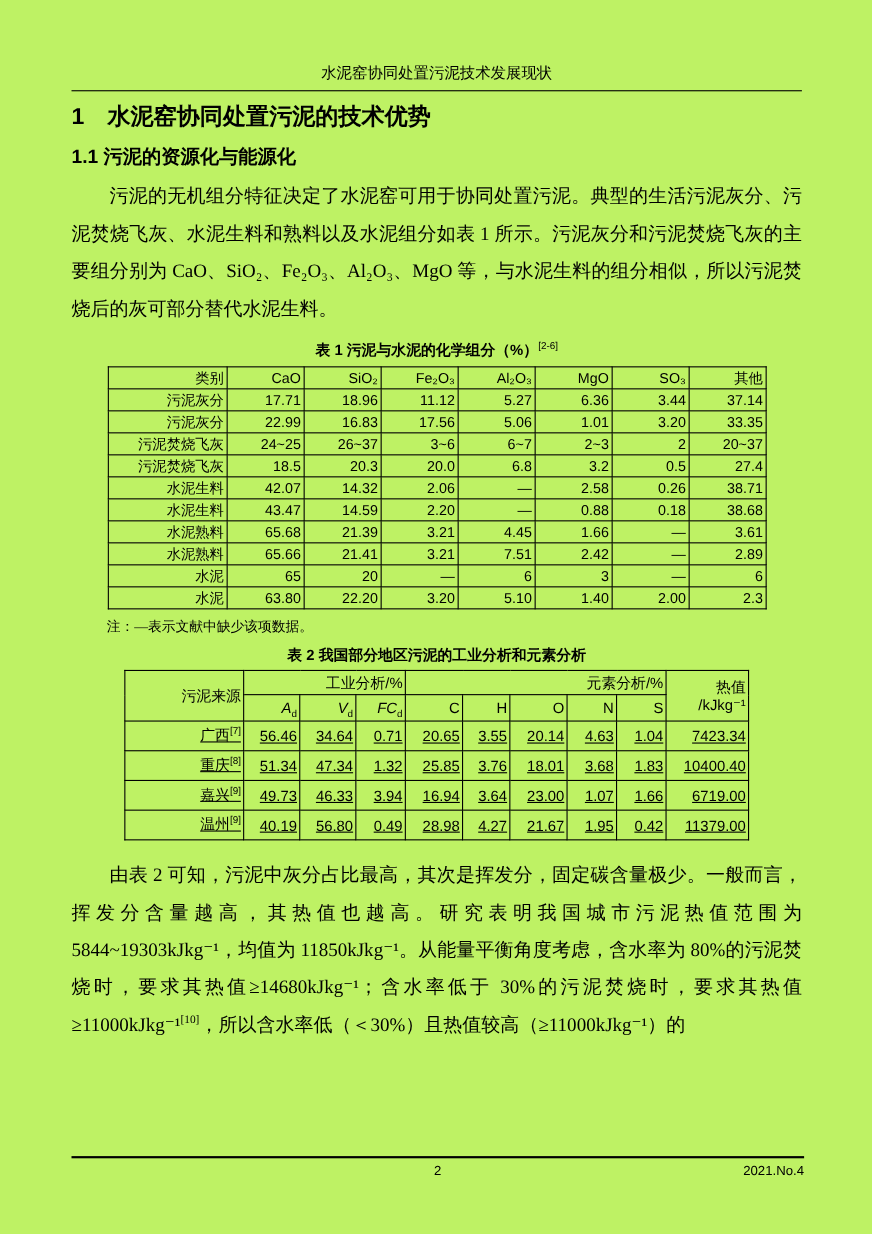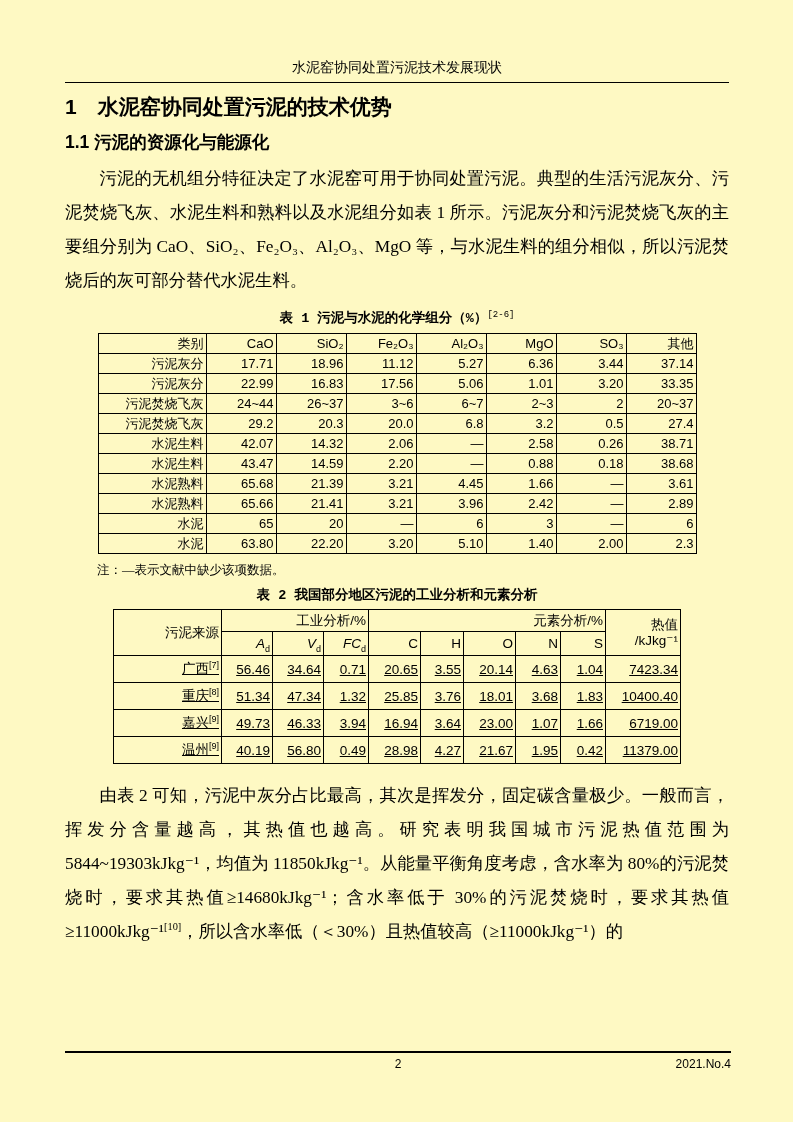--- a/index.html
+++ b/index.html
@@ -1,19 +1,19 @@
 <!DOCTYPE html>
 <html><head>
 <meta charset="utf-8">
 <style>
   html,body{margin:0;padding:0;background:#e8e8e8;}
   .page{
     position:relative;
     width:793px;height:1122px;
-    background:#fef9c3;color:#000;
+    background:#bef264;color:#000;
     font-family:"Liberation Serif","DejaVu Serif",serif;
     overflow:hidden;
     margin:0 auto;
   }
   .content{margin:0 64px 0 65px;}
 
   .running-head{
     text-align:center;
     font-size:14px;
     line-height:18px;
@@ -41,21 +41,21 @@
     font-size:17.3px;
     line-height:34px;
     text-align:justify;
     text-indent:2em;
     margin-top:8px;
   }
   .para sup{font-size:0.6em;}
 
   .tbl-caption{
     text-align:center;
-    font-family:Liberation Mono, monospace;
+    font-family:Liberation Sans, sans-serif;
     font-weight:bold;
     font-size:13.5px;
     line-height:17px;
     margin-top:12px;
   }
   .tbl-caption sup{font-size:9px;font-weight:normal;}
 
   table{
     border-collapse:collapse;
     margin:6px auto 0 auto;
@@ -156,31 +156,31 @@
             <td>22.99</td>
             <td>16.83</td>
             <td>17.56</td>
             <td>5.06</td>
             <td>1.01</td>
             <td>3.20</td>
             <td>33.35</td>
           </tr>
           <tr>
             <td>污泥焚烧飞灰</td>
-            <td>24~44</td>
+            <td>24~25</td>
             <td>26~37</td>
             <td>3~6</td>
             <td>6~7</td>
             <td>2~3</td>
             <td>2</td>
             <td>20~37</td>
           </tr>
           <tr>
             <td>污泥焚烧飞灰</td>
-            <td>29.2</td>
+            <td>18.5</td>
             <td>20.3</td>
             <td>20.0</td>
             <td>6.8</td>
             <td>3.2</td>
             <td>0.5</td>
             <td>27.4</td>
           </tr>
           <tr>
             <td>水泥生料</td>
             <td>42.07</td>
@@ -209,21 +209,21 @@
             <td>4.45</td>
             <td>1.66</td>
             <td>—</td>
             <td>3.61</td>
           </tr>
           <tr>
             <td>水泥熟料</td>
             <td>65.66</td>
             <td>21.41</td>
             <td>3.21</td>
-            <td>3.96</td>
+            <td>7.51</td>
             <td>2.42</td>
             <td>—</td>
             <td>2.89</td>
           </tr>
           <tr>
             <td>水泥</td>
             <td>65</td>
             <td>20</td>
             <td>—</td>
             <td>6</td>

